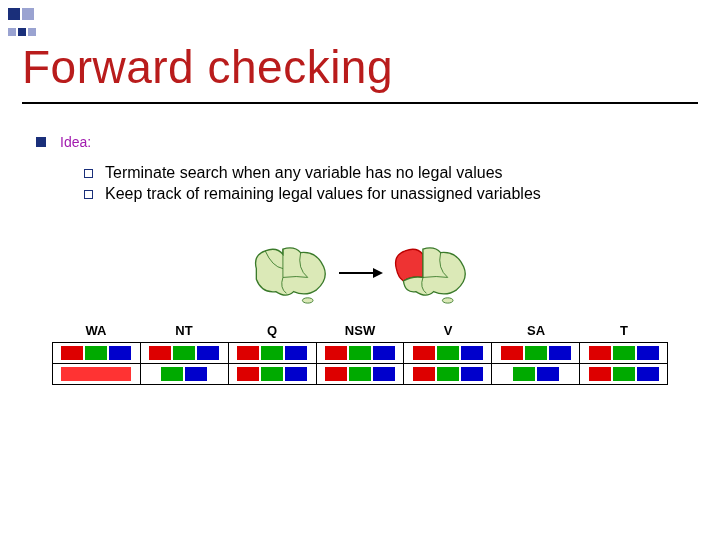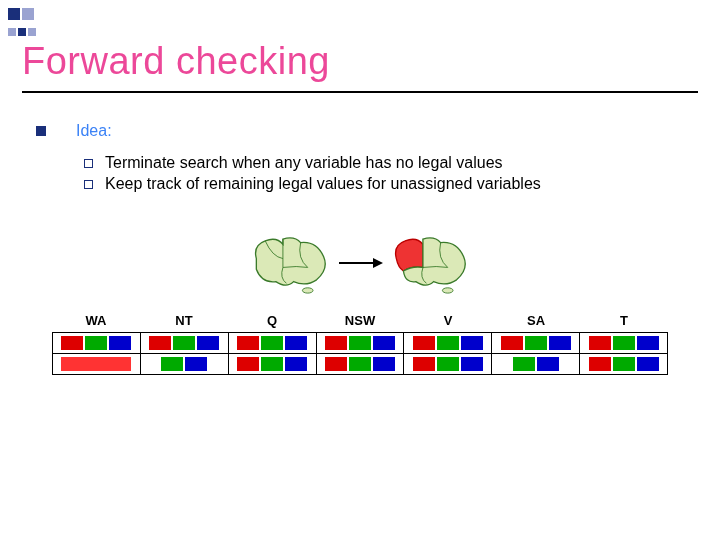--- a/index.html
+++ b/index.html
@@ -2,26 +2,26 @@
 <html><head>
 <meta charset="utf-8">
 <style>
   * { margin: 0; padding: 0; box-sizing: border-box; }
   body { width: 720px; height: 540px; background: #fff; font-family: Arial, sans-serif; position: relative; overflow: hidden; }
   .deco { position: absolute; top: 8px; left: 8px; }
   .deco .sq { display: inline-block; width: 12px; height: 12px; margin-right: 2px; background: #1a2f7a; vertical-align: top; }
   .deco .sq.light { background: #9aa3d1; }
   .deco .row2 { margin-top: 2px; }
   .deco .row2 .sq { width: 8px; height: 8px; }
-  .title { font-size: 38px; font-weight: 400; color: #ec4899; margin: 40px 0 0 22px; letter-spacing: 0.5px; }
+  .title { font-size: 46px; font-weight: 400; color: #b91c1c; margin: 40px 0 0 22px; letter-spacing: 0.5px; }
   .hr { border: none; border-top: 2px solid #000; margin: 8px 22px 0 22px; }
   .content { margin: 28px 36px 0 36px; }
   .lvl1 { display: flex; align-items: baseline; margin-bottom: 14px; }
   .lvl1 .bullet { width: 10px; height: 10px; background: #1a2f7a; flex-shrink: 0; margin-right: 14px; margin-top: 5px; }
-  .lvl1 .text { font-size: 16px; color: #3b82f6; margin-left: 16px; }
+  .lvl1 .text { font-size: 14px; color: #a21caf; }
   .lvl2 { display: flex; align-items: baseline; margin-left: 48px; margin-bottom: 3px; }
   .lvl2 .bullet { width: 9px; height: 9px; border: 1.5px solid #1a2f7a; flex-shrink: 0; margin-right: 12px; margin-top: 4px; }
   .lvl2 .text { font-size: 16px; color: #000; }
   .diagram { display: flex; align-items: center; justify-content: center; margin: 34px auto 0 auto; width: 280px; height: 72px; }
   .aus { width: 90px; height: 62px; position: relative; }
   .arrow { width: 50px; text-align: center; font-size: 22px; color: #000; }
   .table-area { margin: 14px 52px 0 52px; }
   .headers { display: flex; }
   .hdr { flex: 1; text-align: center; font-size: 13px; font-weight: bold; color: #000; }
   table.domains { width: 100%; border-collapse: collapse; margin-top: 4px; }

